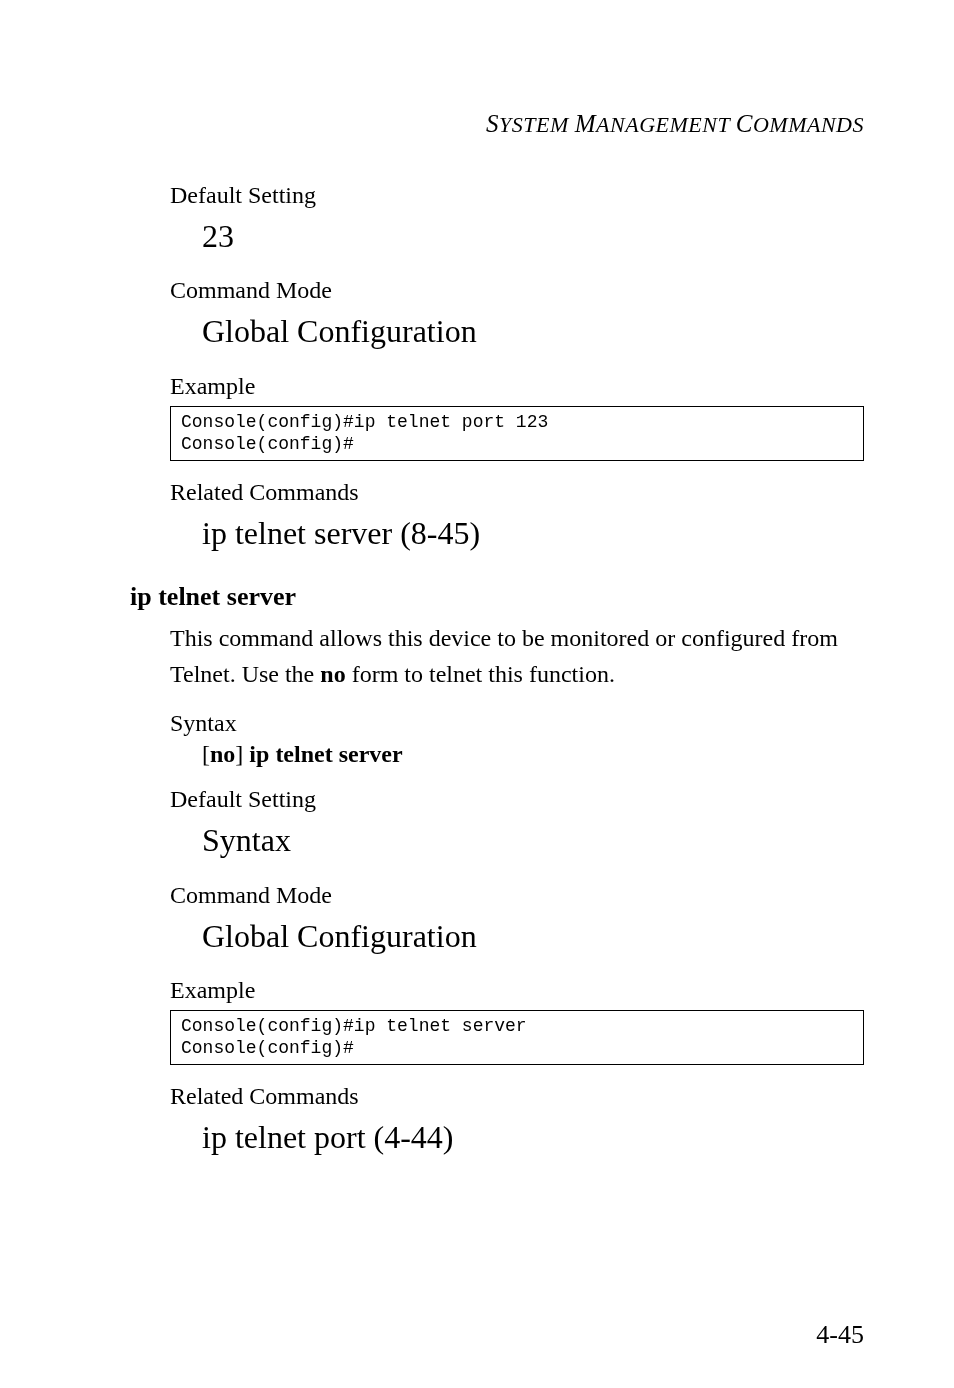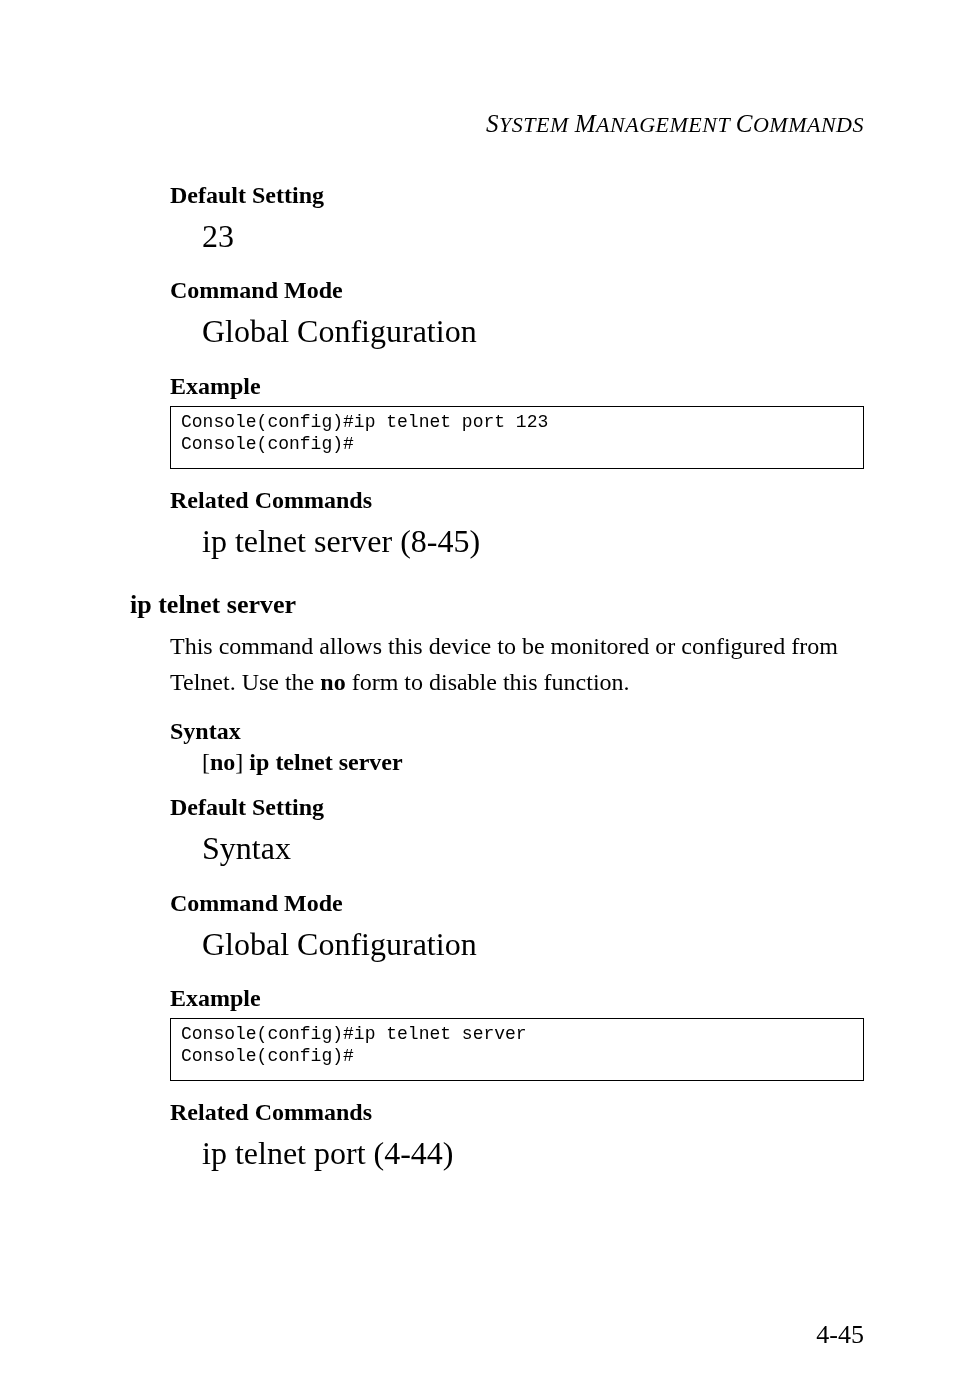--- a/index.html
+++ b/index.html
@@ -15,21 +15,21 @@
     text-align: right;
     font-style: italic;
     font-size: 22px;
     letter-spacing: 0.5px;
     margin-bottom: 44px;
     font-family: Garamond, Georgia, serif;
   }
   .running-header .caps { font-size: 25px; font-style: italic; }
   .subsection-h {
     font-family: Garamond, Georgia, serif;
-    font-weight: bold;
+    font-weight: normal;
     font-size: 24px;
     margin-top: 18px;
     margin-bottom: 4px;
     margin-left: 40px;
   }
   .body-text {
     font-family: Garamond, Georgia, serif;
     font-size: 32px;
     margin-left: 72px;
     margin-bottom: 12px;
@@ -40,21 +40,21 @@
     font-size: 24px;
     margin-left: 40px;
     margin-right: 0;
     margin-bottom: 10px;
     line-height: 1.5;
   }
   .code-block {
     font-family: "Courier New", Courier, monospace;
     font-size: 18px;
     border: 1px solid #000;
-    padding: 4px 10px 12px 10px;
+    padding: 4px 10px 4px 10px;
     margin: 6px 0 12px 40px;
     line-height: 1.25;
     white-space: pre;
   }
   .cmd-heading {
     font-family: Garamond, Georgia, serif;
     font-weight: bold;
     font-size: 26px;
     margin-top: 26px;
     margin-bottom: 8px;
@@ -91,21 +91,21 @@
 
 <div class="subsection-h">Example</div>
 <div class="code-block">Console(config)#ip telnet port 123
 Console(config)#</div>
 
 <div class="subsection-h">Related Commands</div>
 <div class="body-text">ip telnet server (8-45)</div>
 
 <div class="cmd-heading">ip telnet server</div>
 <div class="body-text-wide">
-  <span>This command allows this device to be monitored or configured from Telnet. Use the </span><span class="no-bold">no</span><span> form to disable this function.</span>
+  <span>This command allows this device to be monitored or configured from Telnet. Use the </span><span class="no-bold">no</span><span> form to telnet this function.</span>
 </div>
 
 <div class="subsection-h">Syntax</div>
 <div class="syntax-line">
   <span>[</span><span class="kw">no</span><span>] </span><span class="kw">ip telnet server</span>
 </div>
 
 <div class="subsection-h">Default Setting</div>
 <div class="body-text">Syntax</div>
 

